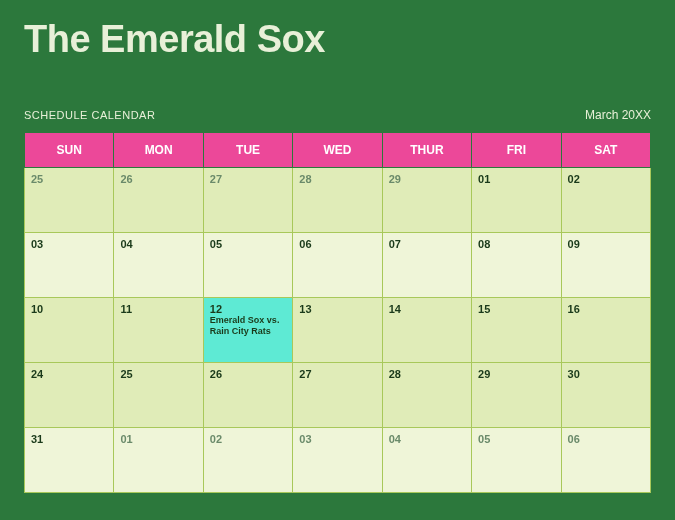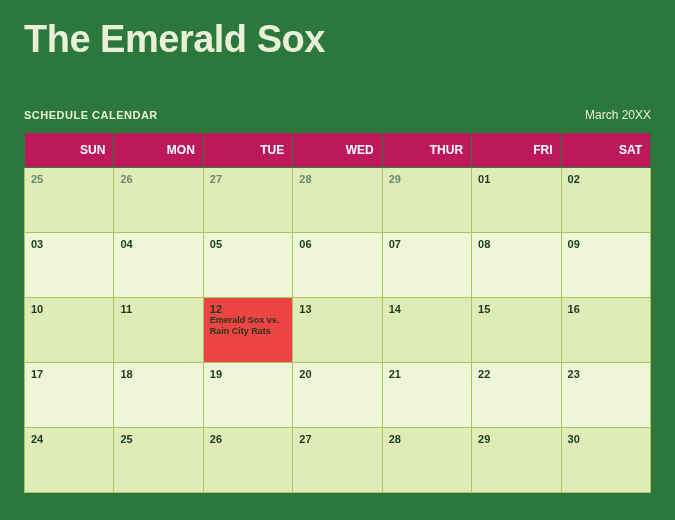--- a/index.html
+++ b/index.html
@@ -19,60 +19,60 @@
 .subhead {
   display: flex;
   justify-content: space-between;
   align-items: baseline;
   margin-top: 4px;
   margin-bottom: 10px;
 }
 .subtitle {
   color: #e8f0d8;
   font-size: 11px;
-  font-weight: 700;
+  font-weight: 400;
   letter-spacing: 0.5px;
   margin-top: 44px;
 }
 .month {
   color: #e8f0d8;
   font-size: 12px;
   font-weight: 400;
 }
 table {
   width: 100%;
   border-collapse: collapse;
   table-layout: fixed;
 }
 th {
-  background: #be185d;
+  background: #ec4899;
   color: #fff;
   font-size: 12px;
   font-weight: 700;
-  text-align: right;
+  text-align: center;
   padding: 10px 8px;
   border: 1px solid #2c783c;
 }
 td {
   background: #e0ecb8;
   border: 1px solid #a8c85a;
   height: 65px;
   vertical-align: top;
   padding: 5px 6px;
   position: relative;
 }
 td.alt { background: #eff5d8; margin-left: 30px; }
 td .daynum {
   font-size: 11px;
   font-weight: 700;
   color: #1a3a1a;
 }
 td .daynum.muted { color: #6a8a6a; }
 td.highlight {
-  background: #ef4444;
+  background: #5eead4;
 }
 td .event {
   font-size: 9px;
   color: #1a3a1a;
   font-weight: 600;
   line-height: 1.2;
 }
 </style>
 </head>
 <body>
@@ -160,59 +160,59 @@
           <div class="daynum">14</div>
         </td>
         <td>
           <div class="daynum">15</div>
         </td>
         <td>
           <div class="daynum">16</div>
         </td>
       </tr>
       <tr>
-        <td class="alt">
-          <div class="daynum">17</div>
-        </td>
-        <td class="alt">
-          <div class="daynum">18</div>
-        </td>
-        <td class="alt">
-          <div class="daynum">19</div>
-        </td>
-        <td class="alt">
-          <div class="daynum">20</div>
-        </td>
-        <td class="alt">
-          <div class="daynum">21</div>
-        </td>
-        <td class="alt">
-          <div class="daynum">22</div>
-        </td>
-        <td class="alt">
-          <div class="daynum">23</div>
-        </td>
-      </tr>
-      <tr>
         <td>
           <div class="daynum">24</div>
         </td>
         <td>
           <div class="daynum">25</div>
         </td>
         <td>
           <div class="daynum">26</div>
         </td>
         <td>
           <div class="daynum">27</div>
         </td>
         <td>
           <div class="daynum">28</div>
         </td>
         <td>
           <div class="daynum">29</div>
         </td>
         <td>
           <div class="daynum">30</div>
+        </td>
+      </tr>
+      <tr>
+        <td class="alt">
+          <div class="daynum">31</div>
+        </td>
+        <td class="alt">
+          <div class="daynum muted">01</div>
+        </td>
+        <td class="alt">
+          <div class="daynum muted">02</div>
+        </td>
+        <td class="alt">
+          <div class="daynum muted">03</div>
+        </td>
+        <td class="alt">
+          <div class="daynum muted">04</div>
+        </td>
+        <td class="alt">
+          <div class="daynum muted">05</div>
+        </td>
+        <td class="alt">
+          <div class="daynum muted">06</div>
         </td>
       </tr>
     </tbody>
 </table>
 
 </body></html>

